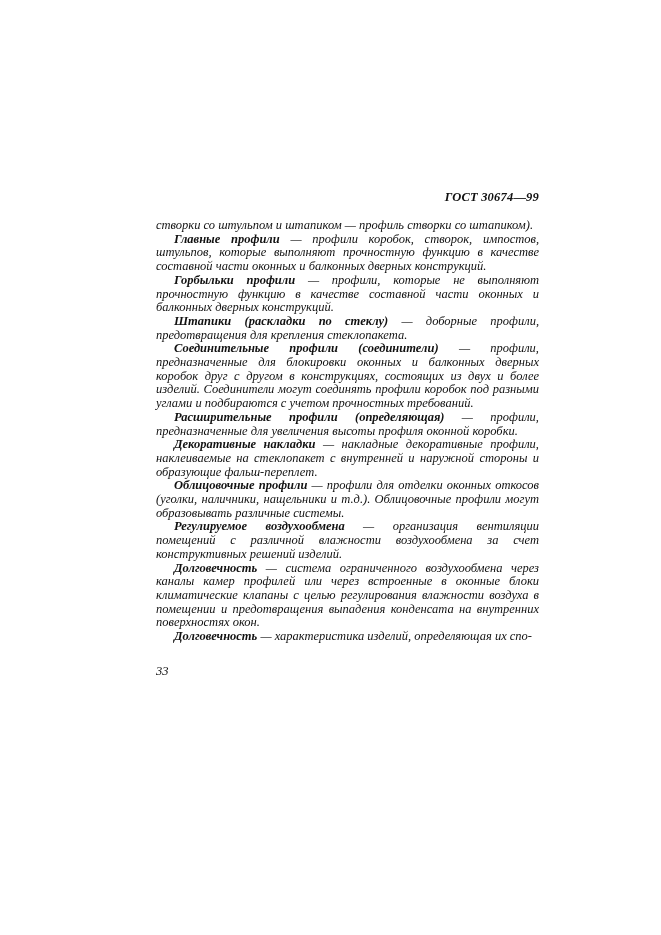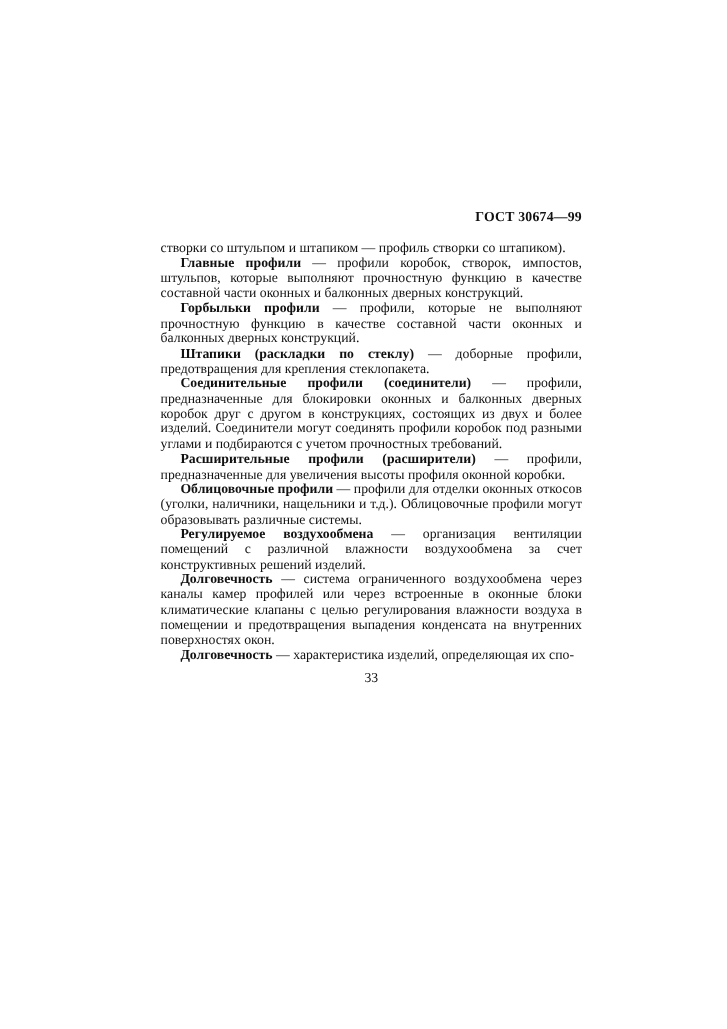--- a/index.html
+++ b/index.html
@@ -10,23 +10,24 @@
     width: 661px;
     height: 935px;
     background: #ffffff;
     font-family: "Liberation Serif", "DejaVu Serif", serif;
     color: #111111;
     position: relative;
     overflow: hidden;
   }
   .page {
     position: absolute;
-    left: 146px;
+    left: 156px;
     top: 190px;
     width: 383px;
+    font-style: italic;
   }
   .doc-header {
     text-align: right;
     font-weight: bold;
     font-size: 12.5px;
     line-height: 14px;
     margin-bottom: 15px;
     letter-spacing: 0.2px;
   }
   .content {
@@ -38,47 +39,48 @@
     margin: 0;
     text-indent: 18px;
   }
   .para.no-indent {
     text-indent: 0;
   }
   .term {
     font-weight: bold;
   }
   .page-number {
-    text-align: center;
+    text-align: left;
     font-size: 12.5px;
     line-height: 14px;
-    margin-top: 6px;
+    margin-top: 20px;
   }
 </style>
 </head>
 <body>
 
 <div class="page">
   <div class="doc-header">ГОСТ 30674—99</div>
 
   <div class="content" id="paragraphs">
   <p class="para no-indent"><span class="body">створки со штульпом и штапиком — профиль створки со штапиком).</span></p>
 
   <p class="para"><b class="term">Главные профили </b><span class="body">— профили коробок, створок, импостов, штульпов, которые выполняют прочностную функцию в качестве составной части оконных и балконных дверных конструкций.</span></p>
 
   <p class="para"><b class="term">Горбыльки профили </b><span class="body">— профили, которые не выполняют прочностную функцию в качестве составной части оконных и балконных дверных конструкций.</span></p>
 
   <p class="para"><b class="term">Штапики (раскладки по стеклу) </b><span class="body">— доборные профили, предотвращения для крепления стеклопакета.</span></p>
 
 
   <p class="para"><b class="term">Соединительные профили (соединители) </b><span class="body">— профили, предназначенные для блокировки оконных и балконных дверных коробок друг с другом в конструкциях, состоящих из двух и более изделий. Соединители могут соединять профили коробок под разными углами и подбираются с учетом прочностных требований.</span></p>
 
-  <p class="para"><b class="term">Расширительные профили (расширители) </b><span class="body">— профили, предназначенные для увеличения высоты профиля оконной коробки.</span></p>
+  <p class="para"><b class="term">Расширительные профили (определяющая) </b><span class="body">— профили, предназначенные для увеличения высоты профиля оконной коробки.</span></p>
 
 
+  <p class="para"><b class="term">Декоративные накладки </b><span class="body">— накладные декоративные профили, наклеиваемые на стеклопакет с внутренней и наружной стороны и образующие фальш-переплет.</span></p>
 
 
   <p class="para"><b class="term">Облицовочные профили </b><span class="body">— профили для отделки оконных откосов (уголки, наличники, нащельники и т.д.). Облицовочные профили могут образовывать различные системы.</span></p>
 
   <p class="para"><b class="term">Регулируемое воздухообмена </b><span class="body">— организация вентиляции помещений с различной влажности воздухообмена за счет конструктивных решений изделий.</span></p>
 
   <p class="para"><b class="term">Долговечность </b><span class="body">— система ограниченного воздухообмена через каналы камер профилей или через встроенные в оконные блоки климатические клапаны с целью регулирования влажности воздуха в помещении и предотвращения выпадения конденсата на внутренних поверхностях окон.</span></p>
 
   <p class="para"><b class="term">Долговечность </b><span class="body">— характеристика изделий, определяющая их спо-</span></p>
 </div>

